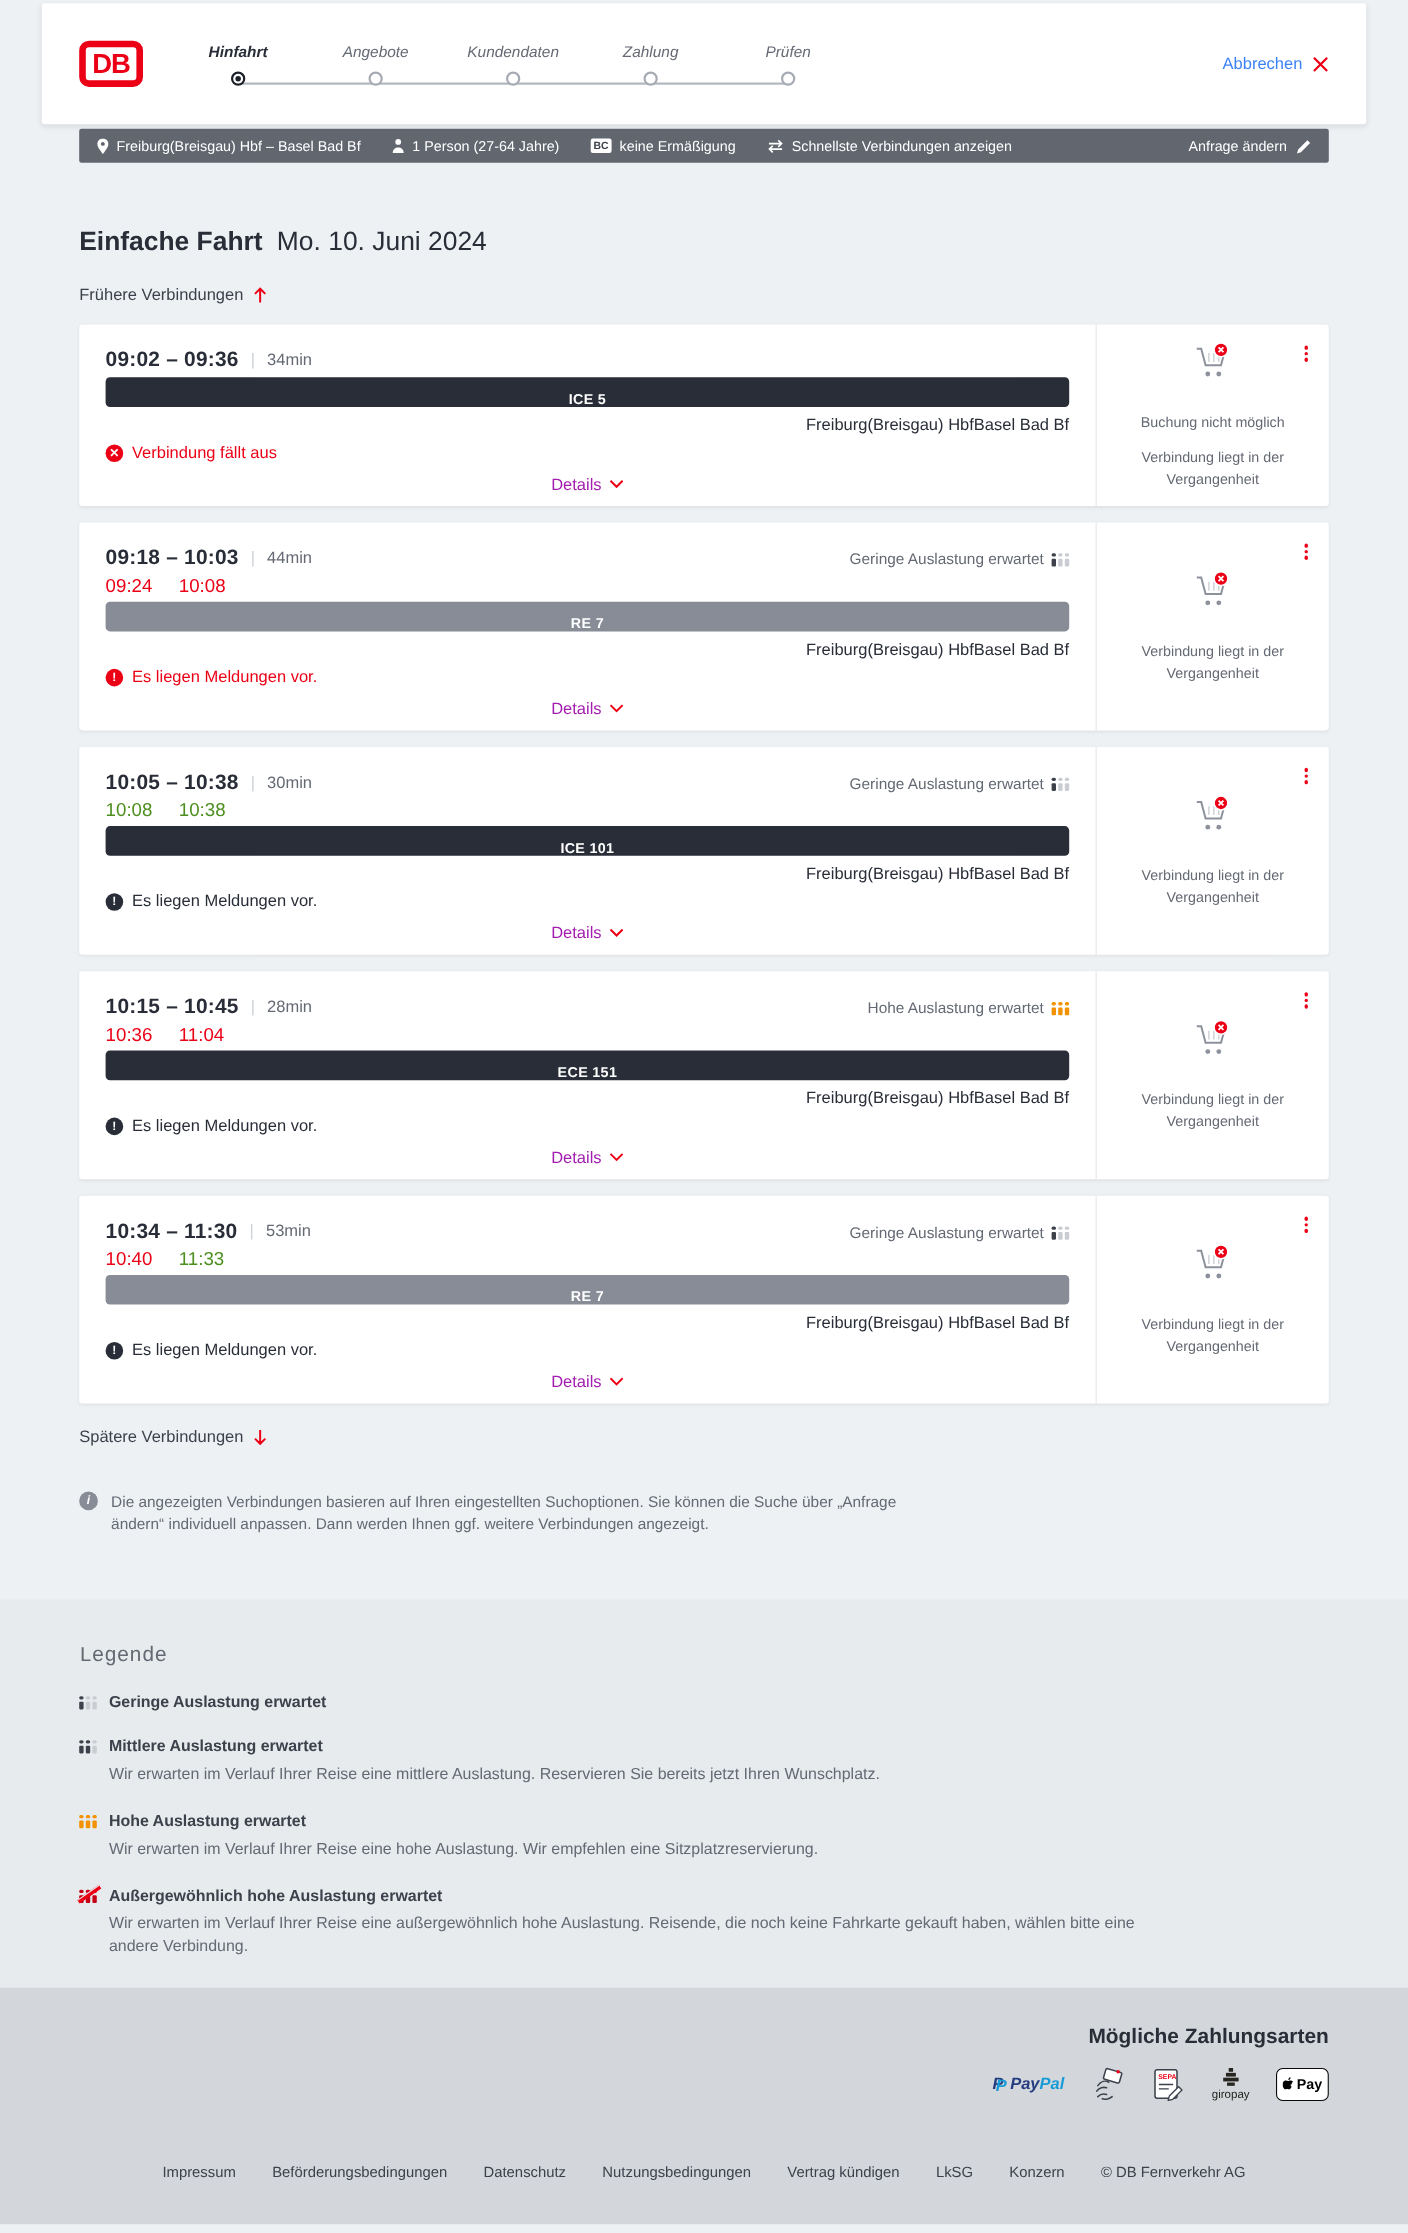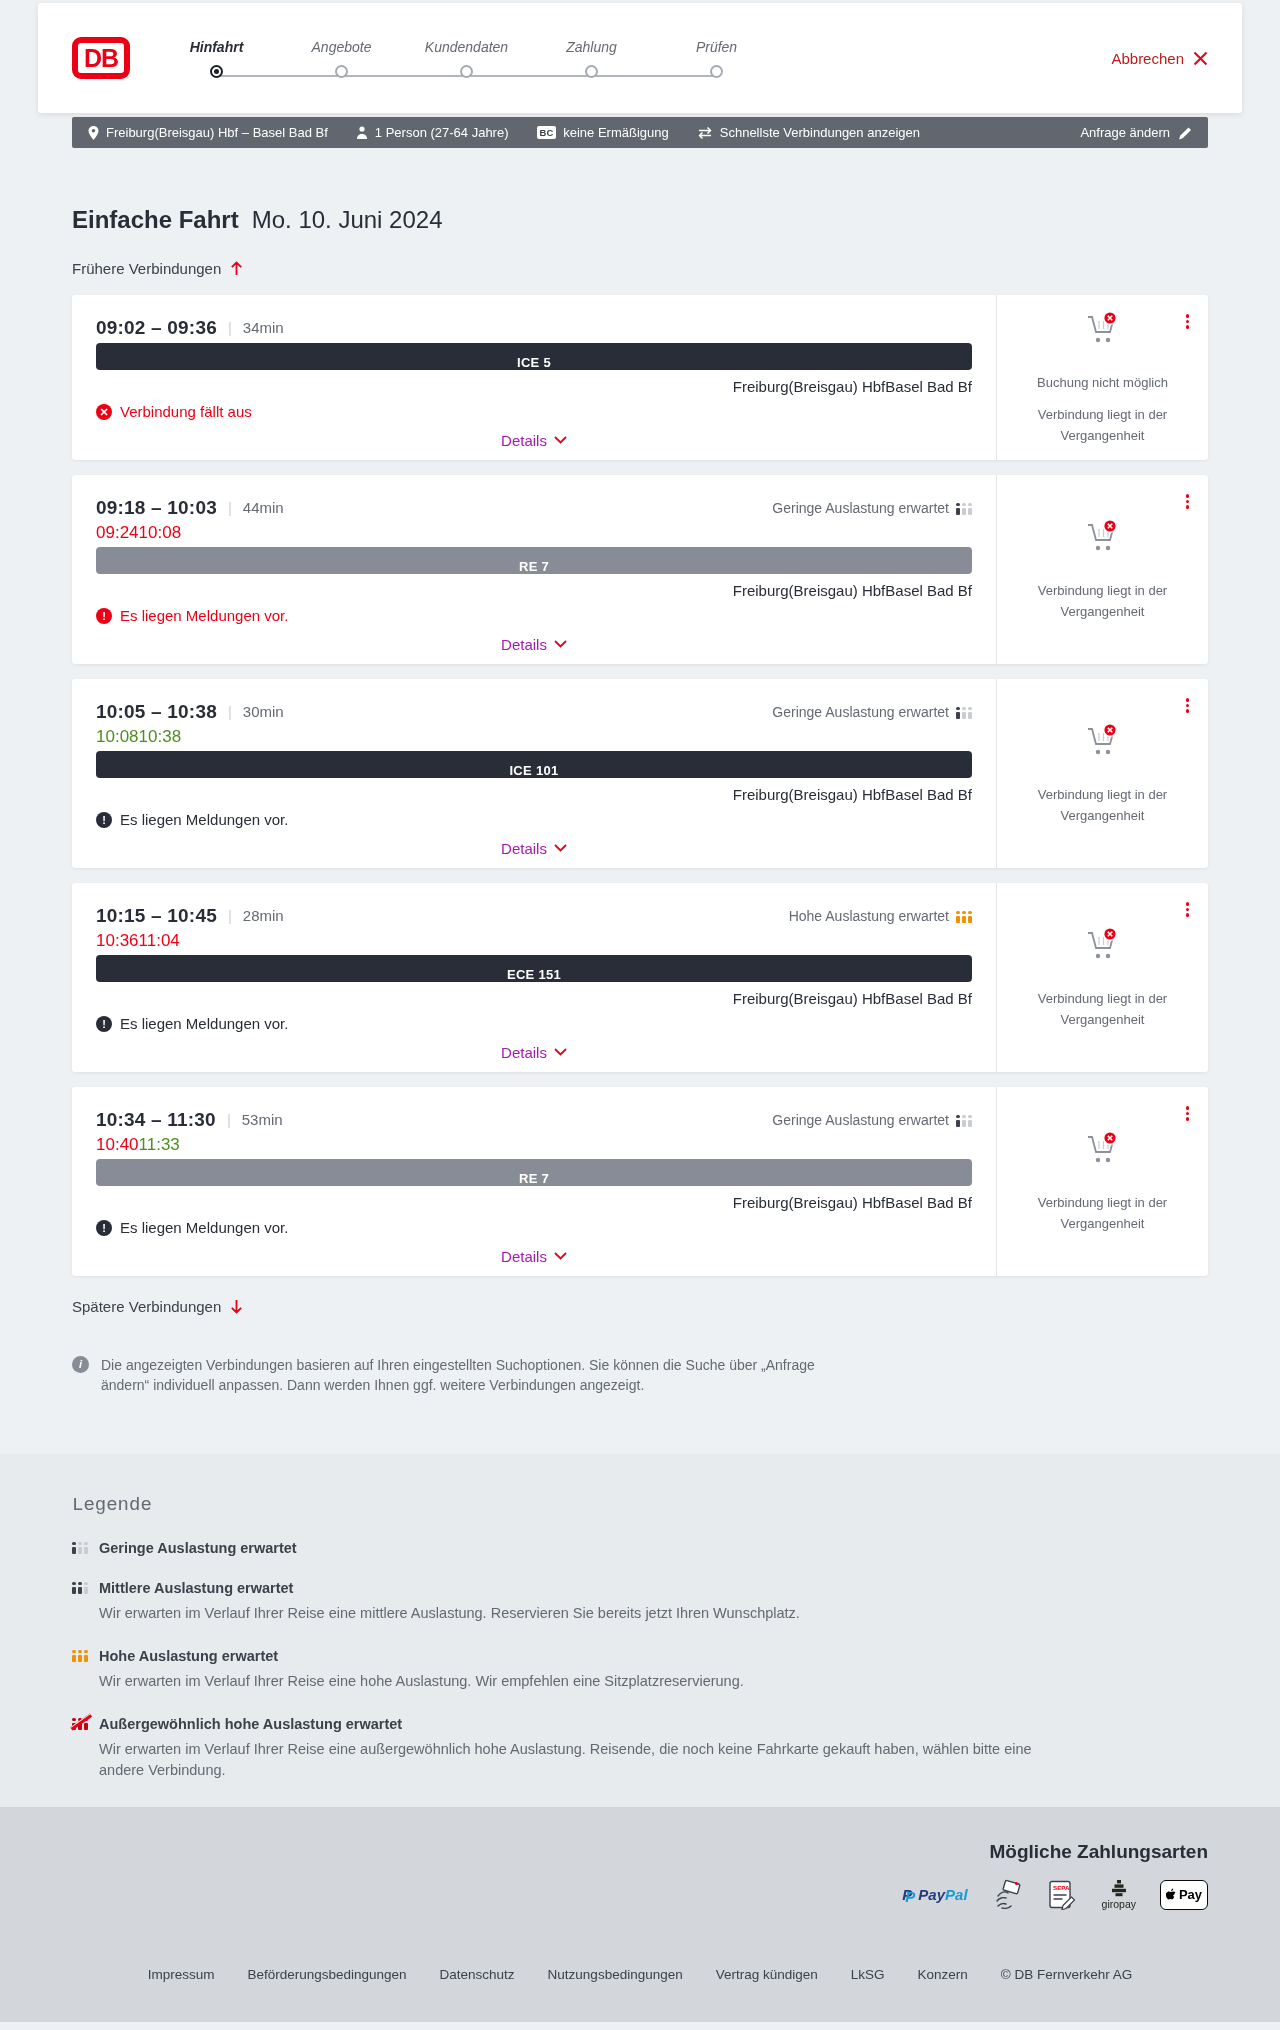--- a/index.html
+++ b/index.html
@@ -26,21 +26,21 @@
   }
   .step{width:125px;display:flex;flex-direction:column;align-items:center;cursor:pointer;}
   .step-label{font-size:14px;color:#646973;line-height:18px;margin-bottom:9px;white-space:nowrap;font-style:italic;}
   .step[data-state="active"] .step-label,
   .step-label[data-state="active"]{color:#282d37;font-weight:bold;}
   .dot{position:relative;z-index:1;width:13px;height:13px;box-sizing:border-box;border:2px solid #a6abb3;border-radius:50%;background:#fff;}
   .step[data-state="active"] .dot{border-color:#1b1f27;}
   .step[data-state="active"] .dot::after{
     content:"";position:absolute;left:2px;top:2px;width:5px;height:5px;border-radius:50%;background:#1b1f27;
   }
-  .cancel{margin-left:auto;margin-right:34px;display:flex;align-items:center;gap:9px;font-size:15px;color:#b91c1c;cursor:pointer;}
+  .cancel{margin-left:auto;margin-right:34px;display:flex;align-items:center;gap:9px;font-size:15px;color:#3b82f6;cursor:pointer;}
   
   .summary{
     margin:4px 72px 0;height:31px;background:#61666f;border-radius:2px;color:#fff;
     display:flex;align-items:center;font-size:13px;padding:0 16px;box-sizing:border-box;
   }
   .sum-group{display:flex;align-items:center;gap:7px;white-space:nowrap;}
   .sum-sep{width:28px;}
   .bc-badge{background:#fff;color:#3c414b;font-size:9.5px;font-weight:bold;padding:1px 3px;border-radius:2px;line-height:11px;}
   .sum-change{margin-left:auto;display:flex;align-items:center;gap:8px;cursor:pointer;}
   .sum-link{cursor:pointer;}
@@ -56,21 +56,21 @@
     margin-top:15px;display:flex;background:#fff;border-radius:3px;
     box-shadow:0 1px 3px rgba(40,45,55,.08);
   }
   .card.first{margin-top:18px;}
   .card-main{flex:1;min-width:0;padding:22px 24px 10px;border-right:1px solid #e4e7ea;}
   .row-times{display:flex;align-items:center;line-height:22px;}
   .times{font-size:19px;font-weight:bold;letter-spacing:.2px;}
   .pipe{color:#cdd2d7;margin:0 11px;font-size:15px;}
   .dur{font-size:15px;color:#646973;}
   .occ{margin-left:auto;display:flex;align-items:center;gap:7px;font-size:14px;color:#646973;}
-  .row-delay{margin-top:4px;display:flex;font-size:17px;line-height:20px;}
+  .row-delay{margin-top:4px;display:flex;gap:24px;font-size:17px;line-height:20px;}
   [data-status="delayed"]{color:#ec0016;}
   [data-status="ontime"]{color:#4d8f1f;}
   .train-bar{
     margin-top:4px;height:27px;border-radius:4px;display:flex;align-items:flex-end;justify-content:center;
     color:#fff;font-size:13px;font-weight:bold;letter-spacing:.3px;
   }
   .train-bar[data-style="dark"]{background:#282d37;}
   .train-bar[data-style="gray"]{background:#878c96;}
   .row-stations{margin-top:8px;display:flex;justify-content:flex-end;font-size:15px;line-height:18px;}
   .conn-msg{margin-top:7px;display:flex;align-items:center;gap:8px;font-size:15px;line-height:18px;}

